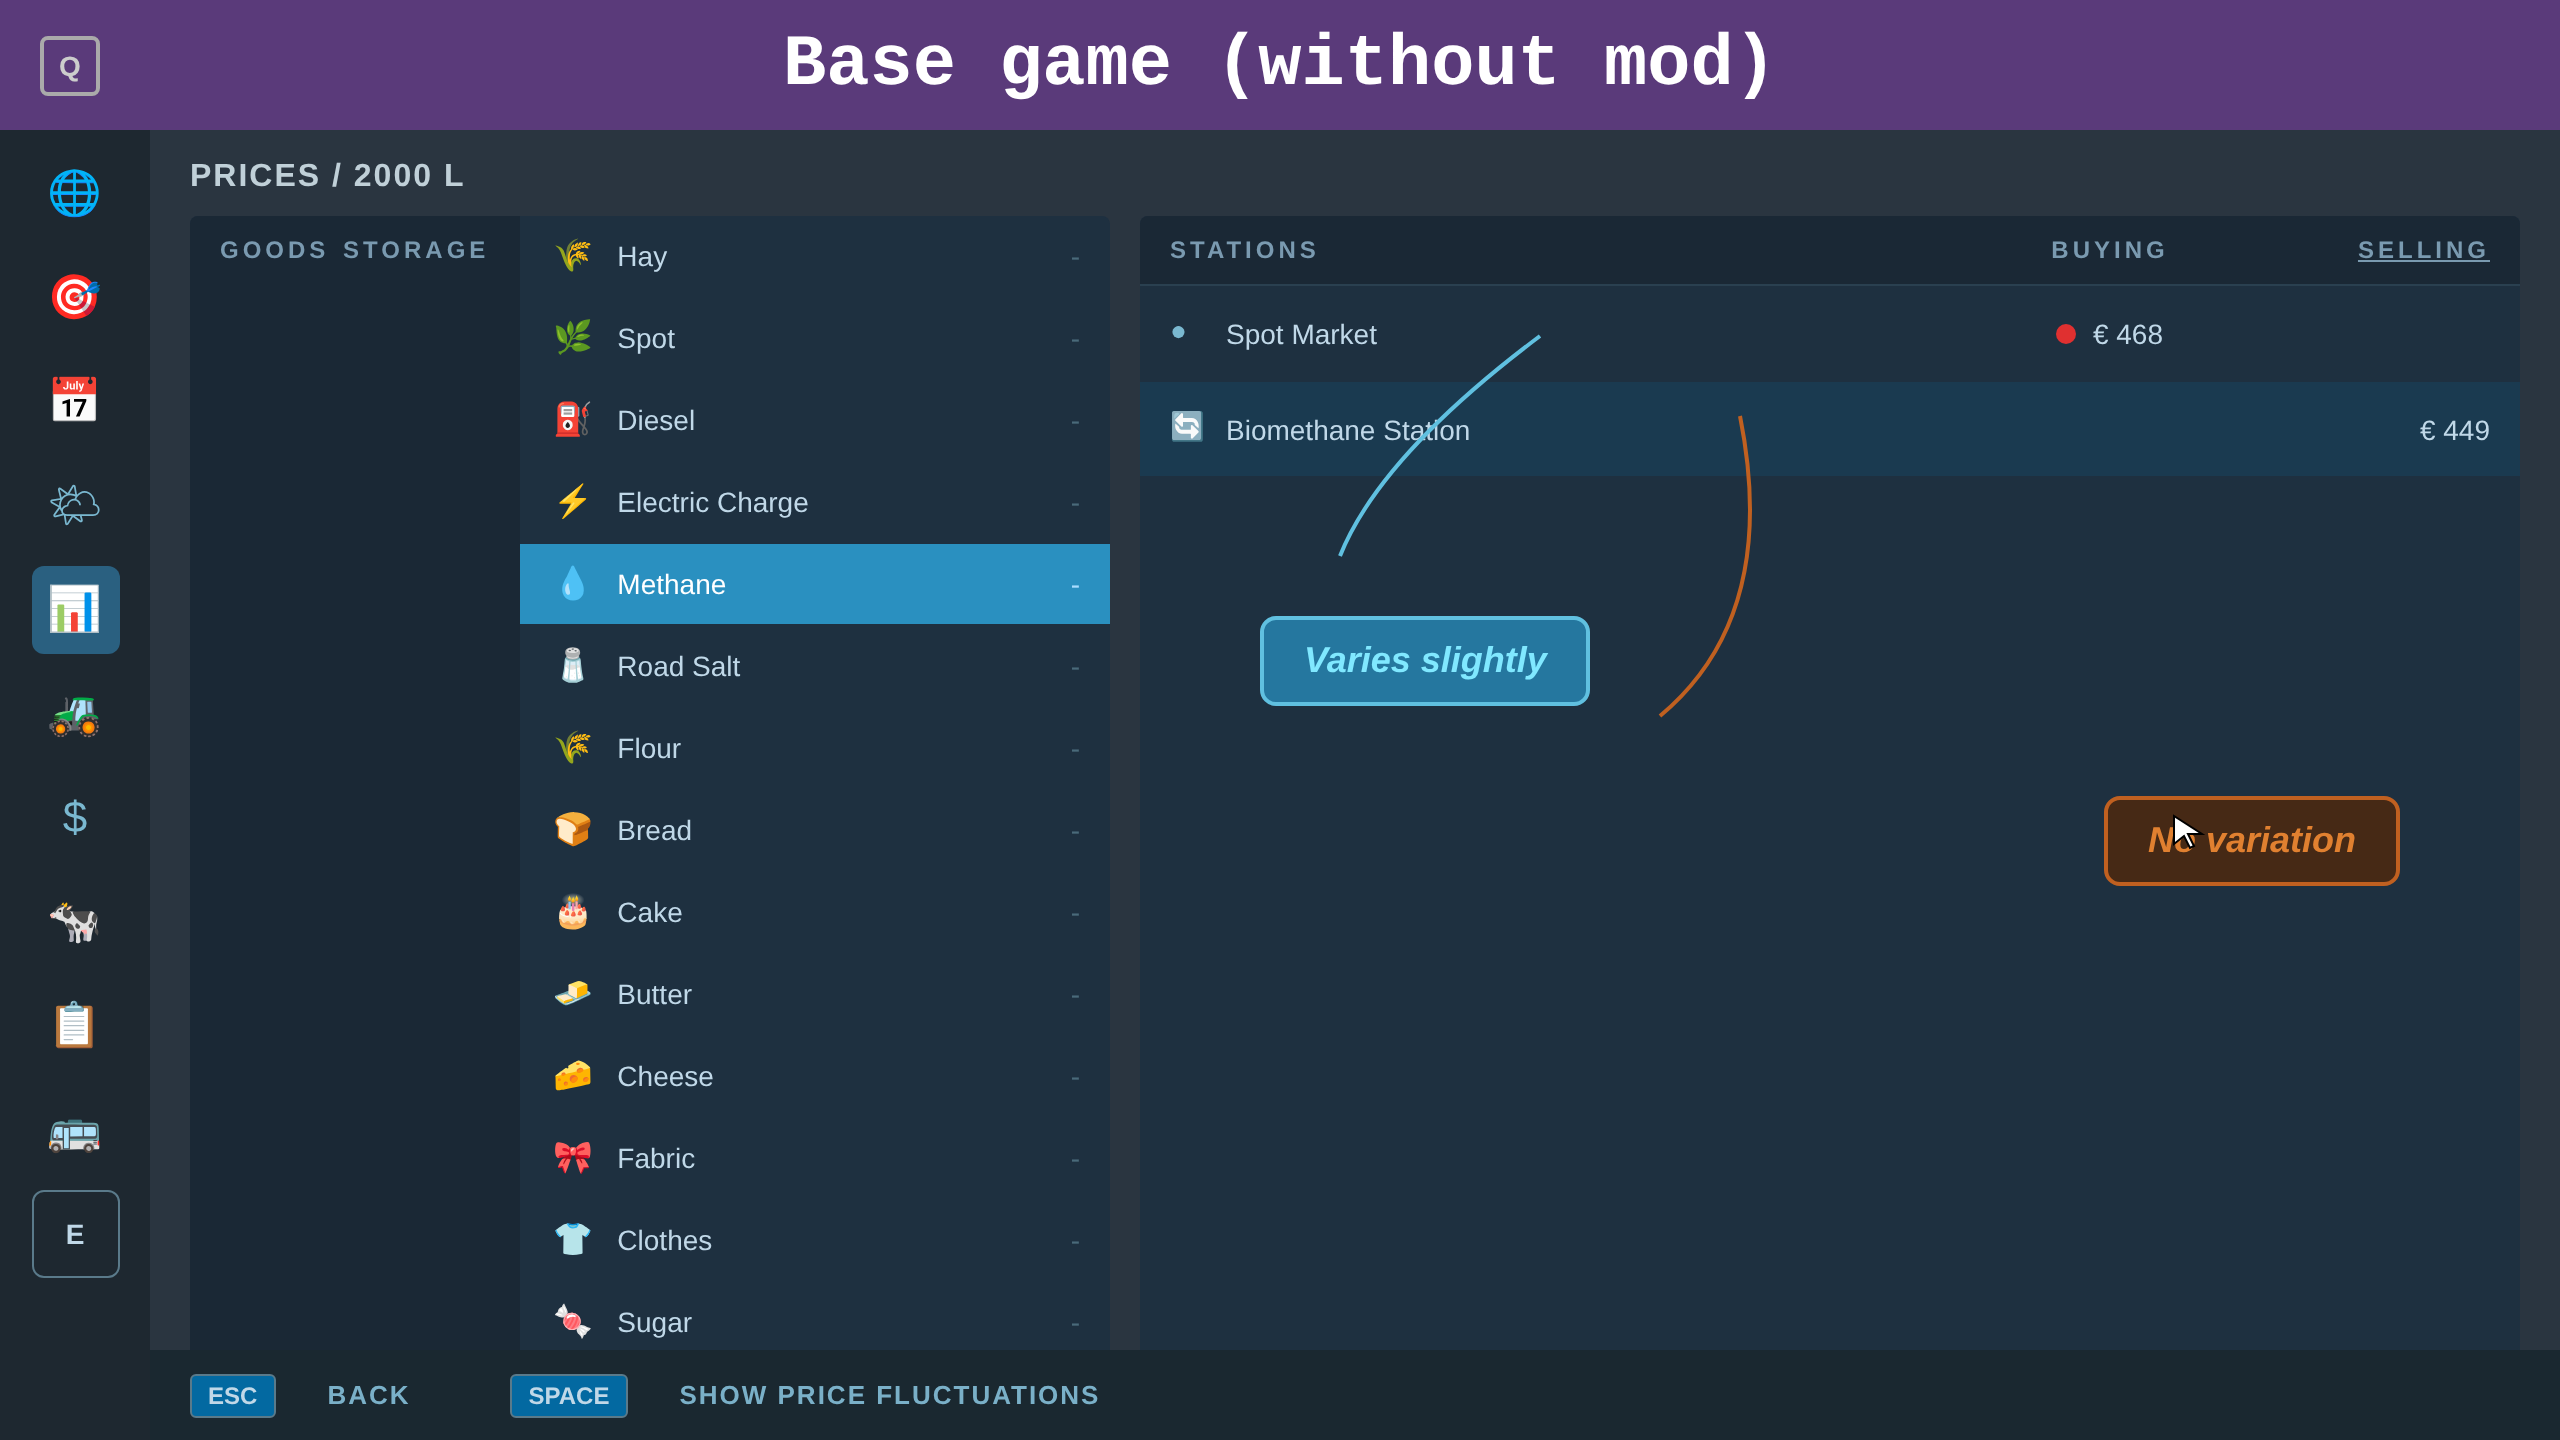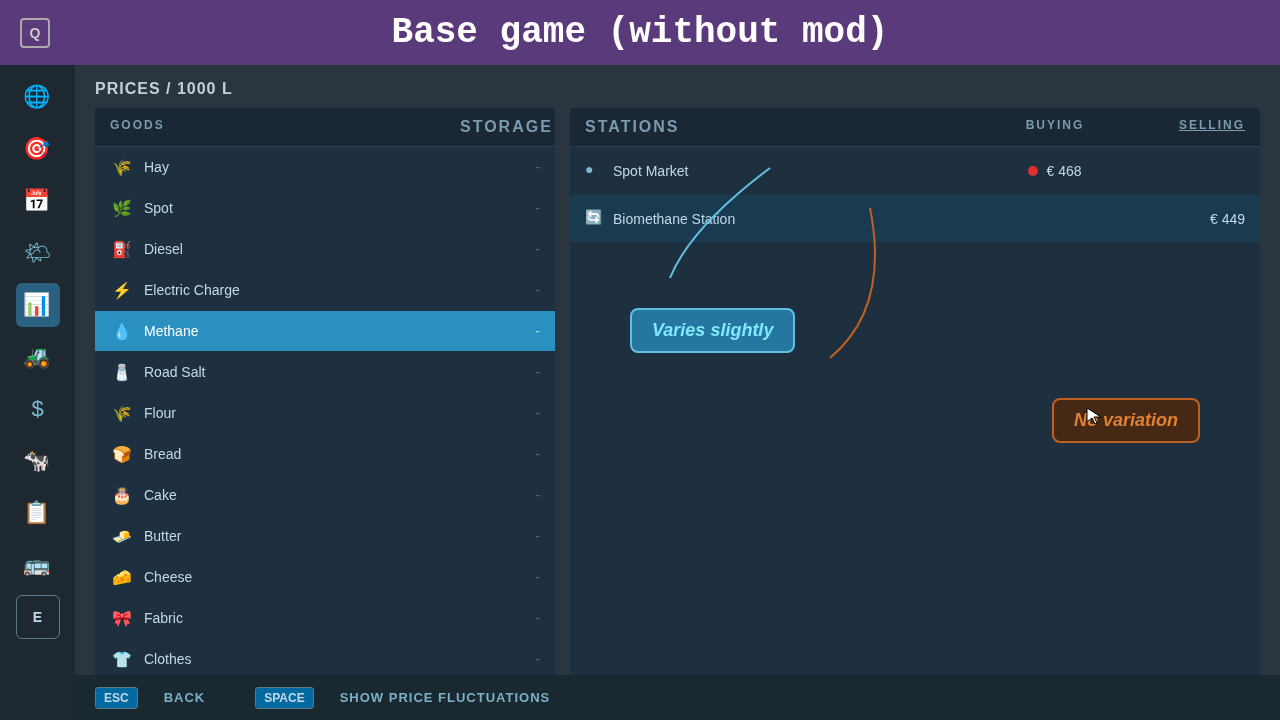--- a/index.html
+++ b/index.html
@@ -94,40 +94,40 @@
       flex: 1;
       min-height: 0;
     }
 
     
     #goods-panel {
       width: 460px;
       background: #1e3040;
       border-radius: 4px;
       display: flex;
-      flex-direction: column;
+      flex-direction: row;
       overflow: hidden;
     }
 
     #goods-header {
       display: flex;
       background: #1a2835;
       padding: 10px 15px;
       border-bottom: 1px solid #2a4050;
     }
     .goods-col-goods {
       flex: 1;
       color: #7a9ab0;
       font-size: 12px;
       letter-spacing: 2px;
       font-weight: bold;
     }
     .goods-col-storage {
       color: #7a9ab0;
-      font-size: 16px;
+      font-size: 12px;
       letter-spacing: 2px;
       font-weight: bold;
       width: 80px;
       text-align: right;
     }
 
     #goods-list {
       flex: 1;
       overflow-y: auto;
       overflow-x: hidden;
@@ -188,21 +188,21 @@
 
     #stations-header {
       display: flex;
       background: #1a2835;
       padding: 10px 15px;
       border-bottom: 1px solid #2a4050;
     }
     .stations-col-station {
       flex: 1;
       color: #7a9ab0;
-      font-size: 16px;
+      font-size: 12px;
       letter-spacing: 2px;
       font-weight: bold;
     }
     .stations-col-buying {
       width: 140px;
       color: #7a9ab0;
       font-size: 12px;
       letter-spacing: 2px;
       font-weight: bold;
       text-align: center;
@@ -354,21 +354,21 @@
   <div class="sidebar-icon active">📊</div>
   <div class="sidebar-icon">🚜</div>
   <div class="sidebar-icon">$</div>
   <div class="sidebar-icon">🐄</div>
   <div class="sidebar-icon">📋</div>
   <div class="sidebar-icon">🚌</div>
   <div class="sidebar-icon" style="border:1px solid #5a7a8a; font-size:14px; font-weight:bold; color:#c0d8e8;">E</div>
 </div>
 
 <div id="main-content">
-  <div id="prices-header">PRICES / 1000 L</div>
+  <div id="prices-header">PRICES / 2000 L</div>
 
   <div id="panels-row">
 
     <div id="goods-panel">
       <div id="goods-header">
         <span class="goods-col-goods">GOODS</span>
         <span class="goods-col-storage">STORAGE</span>
       </div>
       <div id="goods-list">
 

